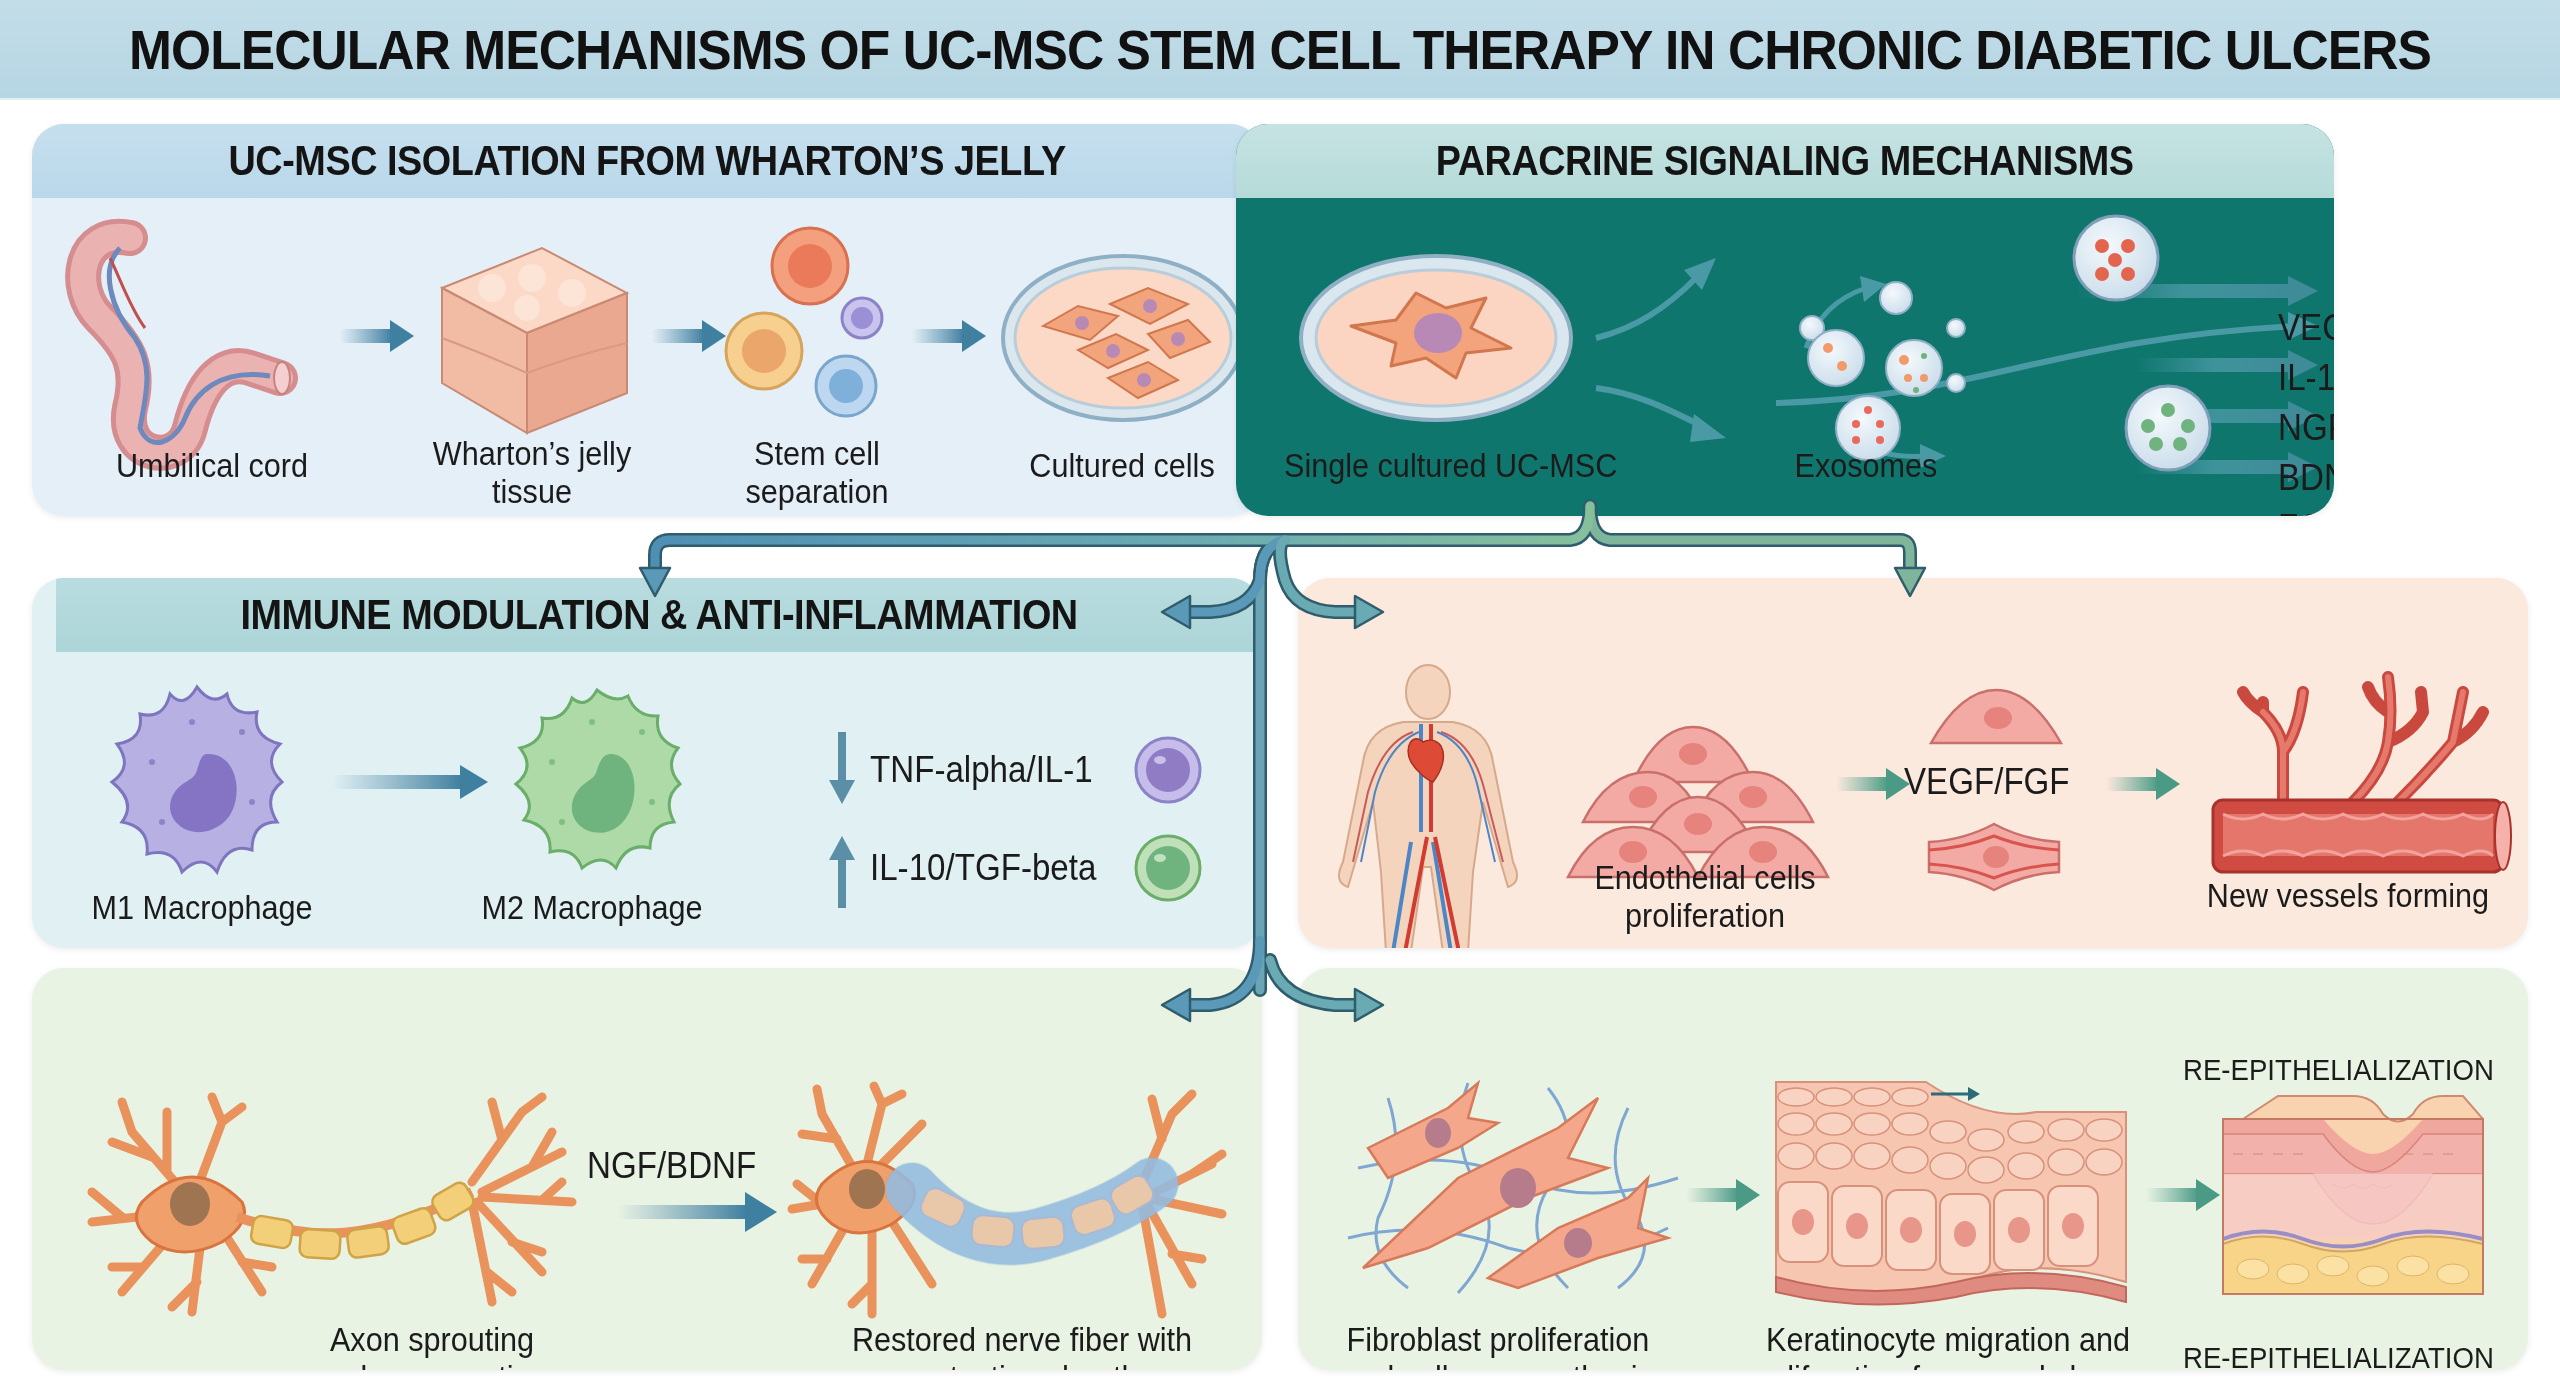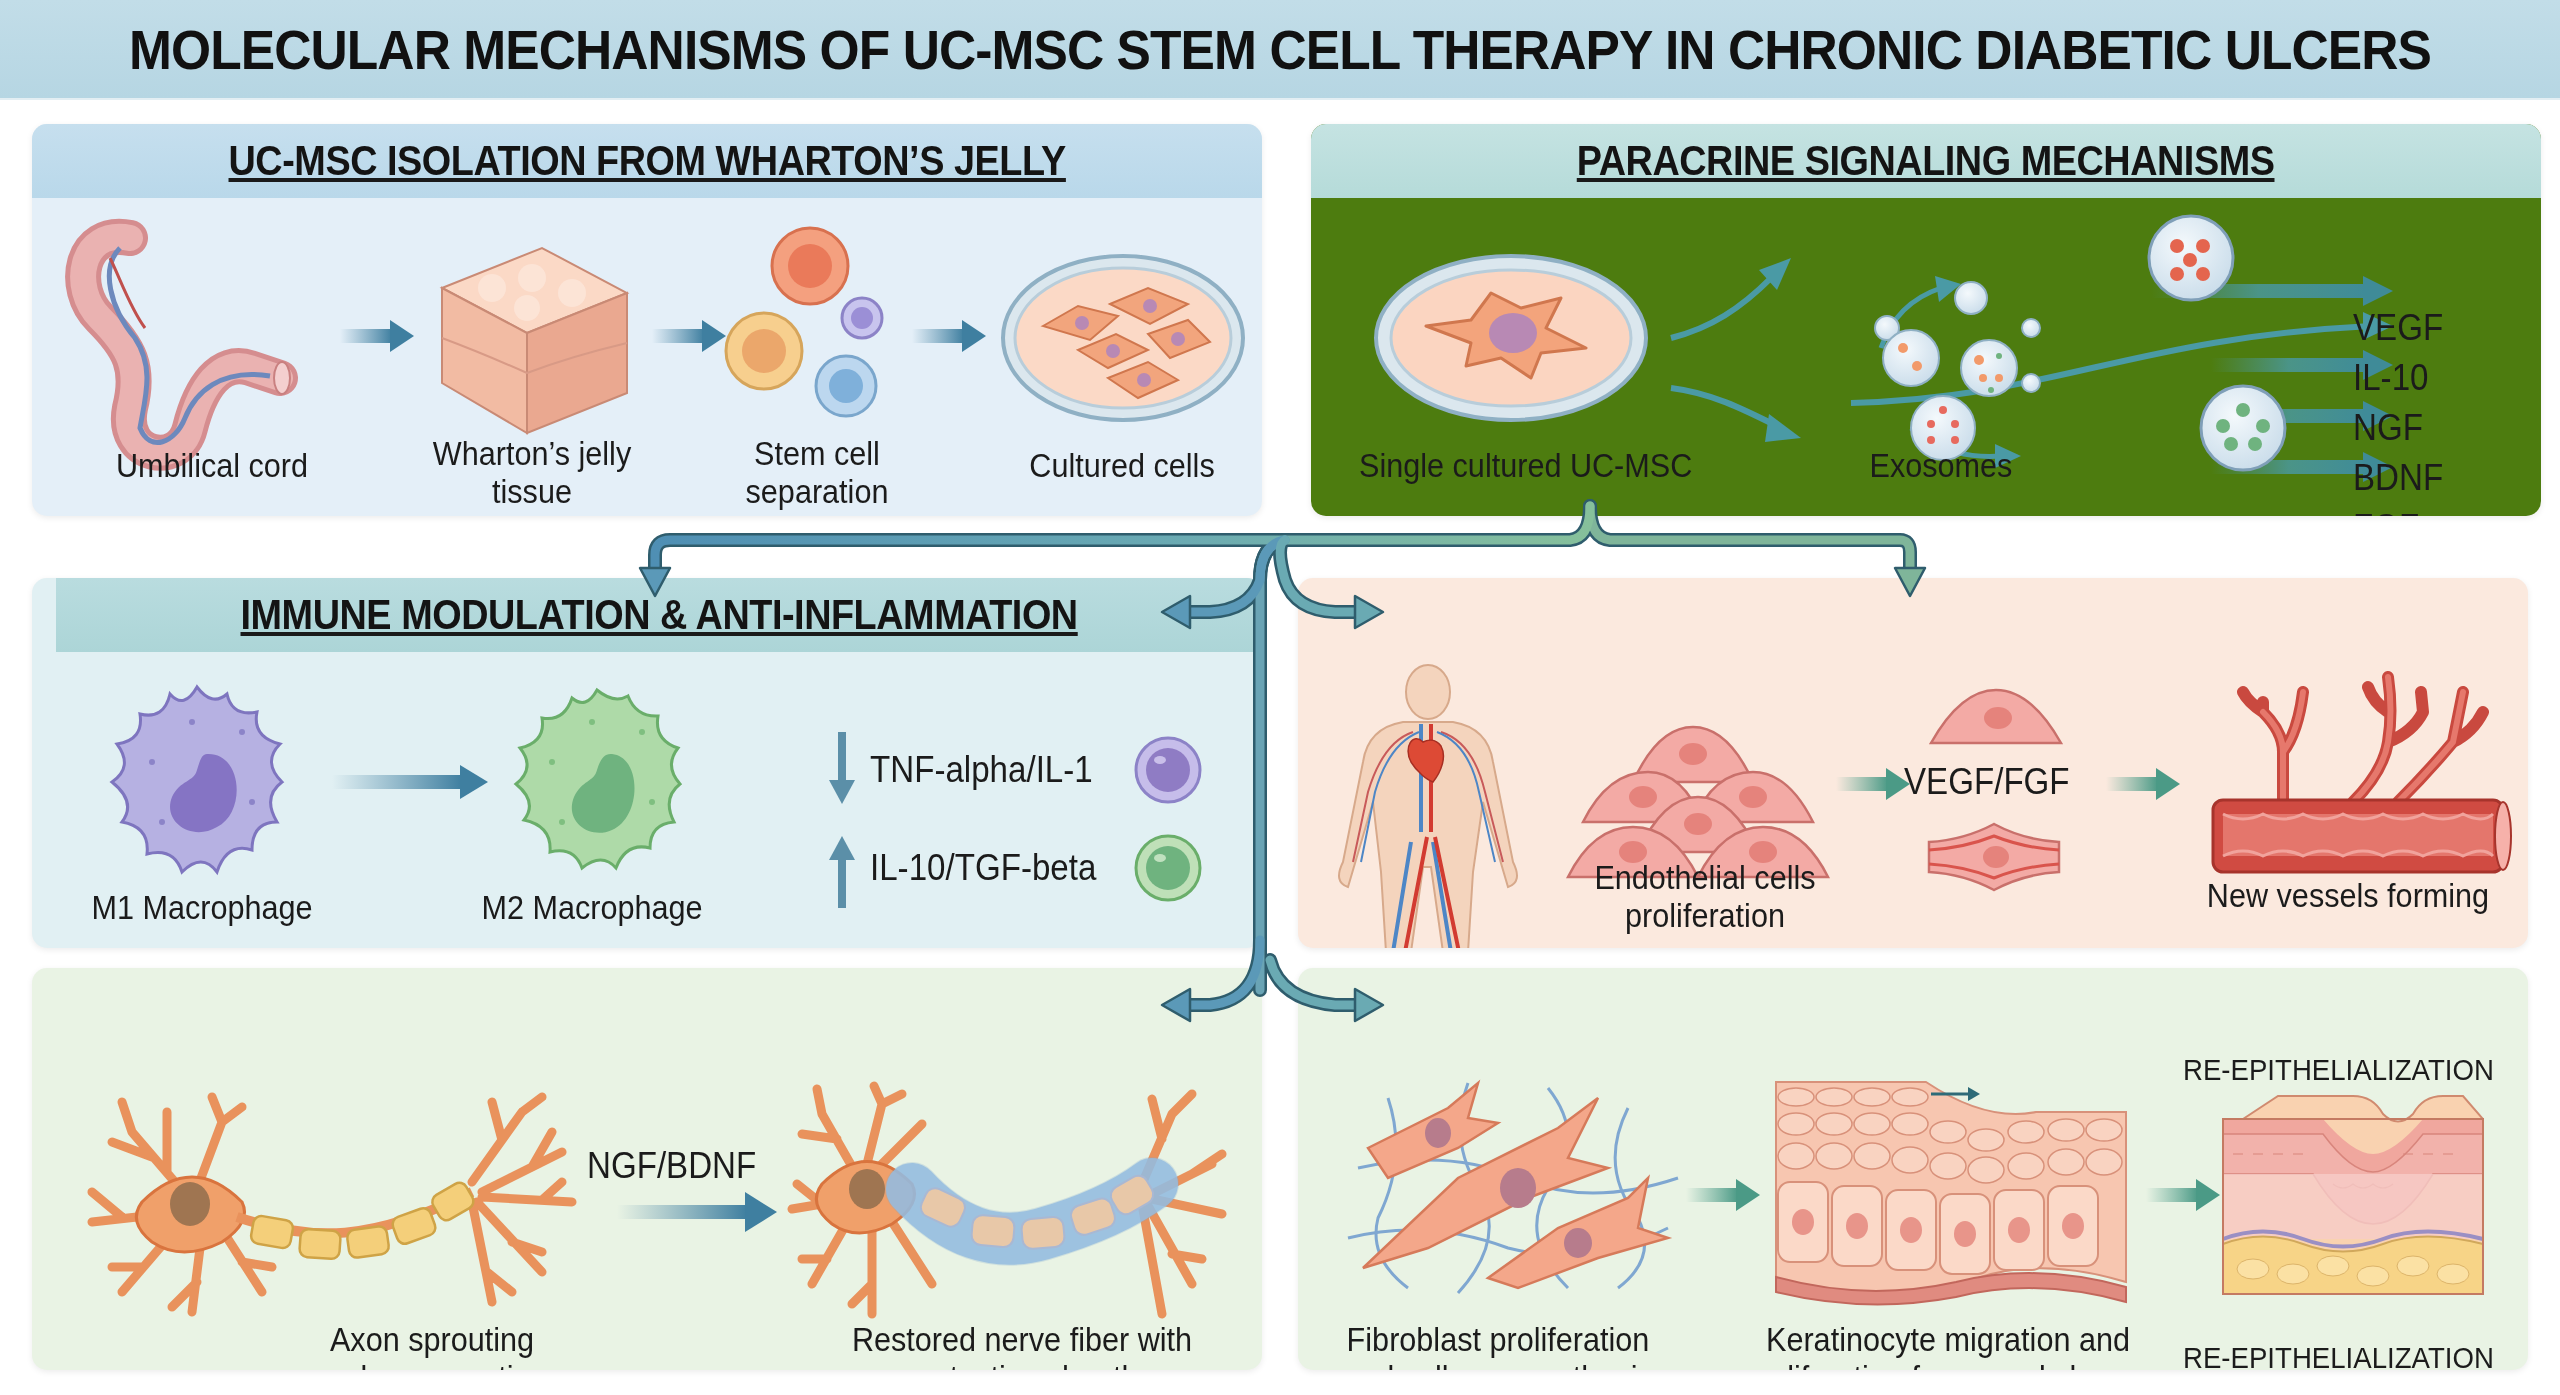--- a/index.html
+++ b/index.html
@@ -11,36 +11,35 @@
     background: linear-gradient(#c2dde8, #b6d6e3);
     display: flex; align-items: center; justify-content: center;
     border-bottom: 2px solid #e3eef3;
   }
   .title-bar h1 {
     font-family: "Liberation Sans", sans-serif; font-weight: 700; font-size: 56px;
     letter-spacing: -1px; color: #111; transform: scaleX(0.92); white-space: nowrap;
   }
 
   .panel {
-    position: absolute; border-radius: 15px; overflow: hidden;
+    position: absolute; border-radius: 32px; overflow: hidden;
     box-shadow: 0 2px 6px rgba(0,0,0,0.08);
-    text-decoration: underline;
   }
   .panel-header {
     height: 74px; display: flex; align-items: center; justify-content: center;
   }
   .panel-header h2 {
     font-family: "Liberation Sans", sans-serif; font-weight: 700; font-size: 42px;
     color: #141414; transform: scaleX(0.9); white-space: nowrap; letter-spacing: -0.5px;
   }
   .panel-body { position: absolute; left: 0; right: 0; top: 74px; bottom: 0; }
 
   .p-isolation { left: 32px; top: 124px; width: 1230px; height: 392px; background: #e4eff8; }
   .p-isolation .panel-header { background: linear-gradient(#c6dfee, #b9d8ea); }
-  .p-paracrine { left: 1311px; top: 124px; width: 1230px; height: 392px; background: #4d7c0f; }
+  .p-paracrine { left: 1236px; top: 124px; width: 1098px; height: 392px; background: #0f766e; }
   .p-paracrine .panel-header { background: linear-gradient(#c5e3e2, #b5dbd9); }
   .p-immune { left: 32px; top: 578px; width: 1230px; height: 370px; background: #e1f0f3; padding-left: 24px; }
   .p-immune .panel-header { background: linear-gradient(#b9dcdf, #acd5d7); }
   .p-angio { left: 1298px; top: 578px; width: 1230px; height: 370px; background: #fbe9de; }
   .p-angio .panel-header { background: linear-gradient(#f6c6a9, #f2b897); }
   .p-neuro { left: 32px; top: 968px; width: 1230px; height: 402px; background: #e9f3e4; }
   .p-neuro .panel-header { background: linear-gradient(#c7e2bd, #b9dbae); }
   .p-tissue { left: 1298px; top: 968px; width: 1230px; height: 402px; background: #e9f3e4; }
   .p-tissue .panel-header { background: linear-gradient(#c7e2bd, #b9dbae); }
 

